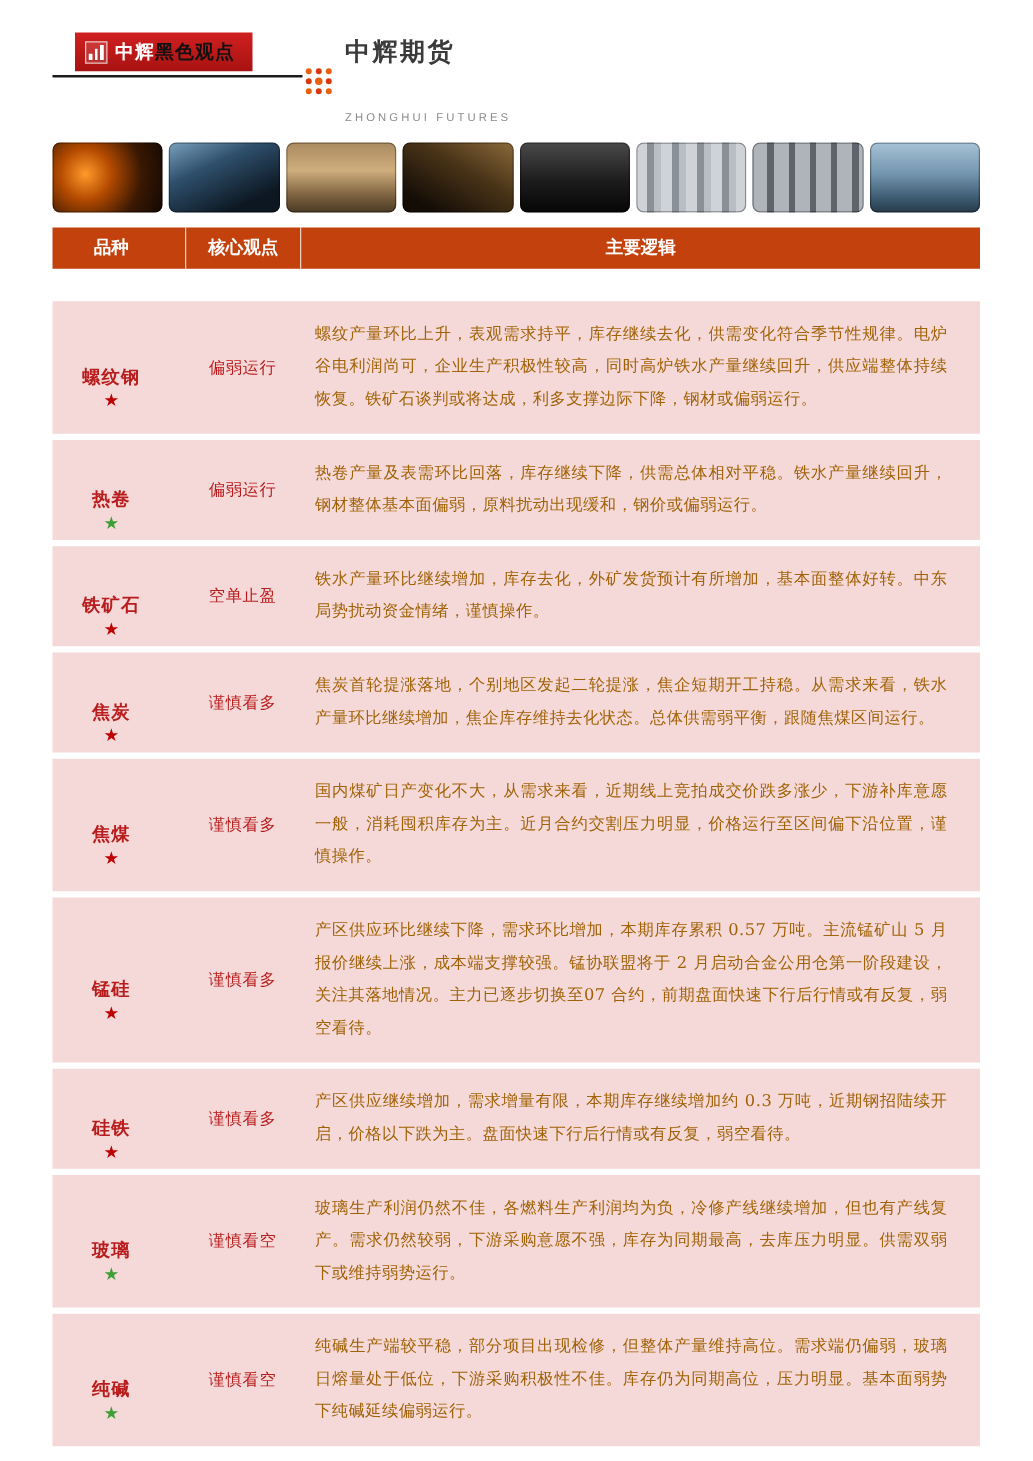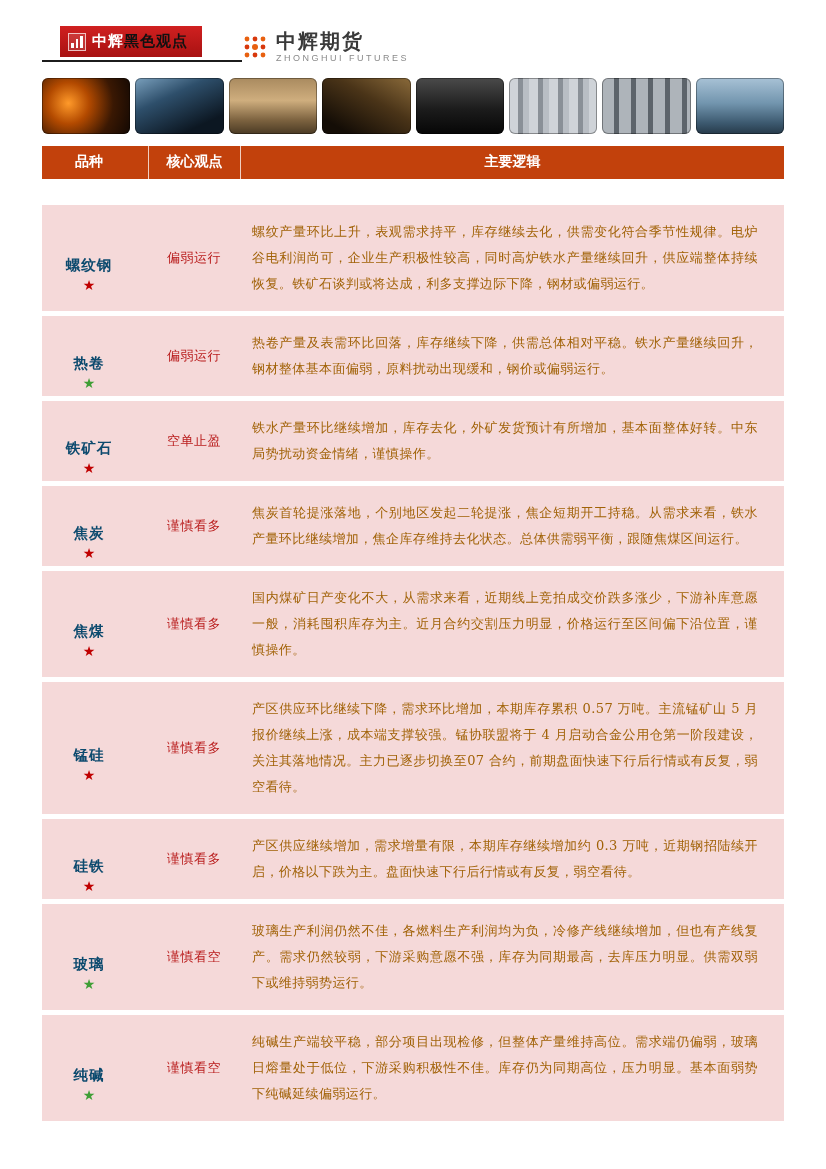--- a/index.html
+++ b/index.html
@@ -46,21 +46,21 @@
   .badge-icon i { display: block; width: 3px; background: #fff; }
   .badge-icon i:nth-child(1){ height: 5px; }
   .badge-icon i:nth-child(2){ height: 9px; }
   .badge-icon i:nth-child(3){ height: 12px; }
   .badge-text { font-family: "DejaVu Sans", "Liberation Sans", sans-serif; font-size: 15px; font-weight: bold; letter-spacing: 1px; }
   .badge-text .prefix { color: #ffffff; }
   .badge-text .suffix { color: #111111; }
 
   .logo-wrap { display: flex; align-items: center; gap: 8px; margin-top: 4px; }
   .logo-mark { display: block; }
-  .logo-names { display: flex; flex-direction: column; line-height: 1.1; }
+  .logo-names { display: flex; flex-direction: column; line-height: 1.1; gap: 36px; }
   .logo-cn {
     font-family: "DejaVu Sans", "Liberation Sans", sans-serif;
     font-size: 20px; font-weight: bold; color: #3a3a3a; letter-spacing: 2px;
   }
   .logo-en {
     font-family: "Liberation Sans", "DejaVu Sans", sans-serif;
     font-size: 9px; color: #8a8a8a; letter-spacing: 2.5px; margin-top: 2px;
   }
 
   
@@ -114,21 +114,21 @@
   }
   .variety-cell {
     display: flex; flex-direction: column;
     align-items: center; justify-content: center;
     gap: 3px;
     text-align: center;
   }
   .variety-name {
     font-weight: bold;
     font-size: 14.5px;
-    color: #0c4a6e;
+    color: #b91c1c;
     letter-spacing: 1px;
     margin-top: 32px;
   }
   .rating-star { font-size: 14px; line-height: 1; font-family: "DejaVu Sans", sans-serif; }
   .view-cell {
     display: flex; align-items: center; justify-content: center;
     font-size: 13px;
     color: #b91c1c;
     letter-spacing: 0.5px;
   }
@@ -240,21 +240,21 @@
     <div class="view-cell col-view">谨慎看多</div>
     <div class="logic-cell col-logic">国内煤矿日产变化不大，从需求来看，近期线上竞拍成交价跌多涨少，下游补库意愿一般，消耗囤积库存为主。近月合约交割压力明显，价格运行至区间偏下沿位置，谨慎操作。</div>
   </div>
 
   <div class="t-row">
     <div class="variety-cell col-variety">
       <span class="variety-name">锰硅</span>
       <span class="rating-star" style="color: rgb(192, 0, 0);">★</span>
     </div>
     <div class="view-cell col-view">谨慎看多</div>
-    <div class="logic-cell col-logic">产区供应环比继续下降，需求环比增加，本期库存累积 0.57 万吨。主流锰矿山 5 月报价继续上涨，成本端支撑较强。锰协联盟将于 4 月启动合金公用仓第一阶段建设，关注其落地情况。主力已逐步切换至07 合约，前期盘面快速下行后行情或有反复，弱空看待。</div>
+    <div class="logic-cell col-logic">产区供应环比继续下降，需求环比增加，本期库存累积 0.57 万吨。主流锰矿山 5 月报价继续上涨，成本端支撑较强。锰协联盟将于 2 月启动合金公用仓第一阶段建设，关注其落地情况。主力已逐步切换至07 合约，前期盘面快速下行后行情或有反复，弱空看待。</div>
   </div>
 
   <div class="t-row">
     <div class="variety-cell col-variety">
       <span class="variety-name">硅铁</span>
       <span class="rating-star" style="color: rgb(192, 0, 0);">★</span>
     </div>
     <div class="view-cell col-view">谨慎看多</div>
     <div class="logic-cell col-logic">产区供应继续增加，需求增量有限，本期库存继续增加约 0.3 万吨，近期钢招陆续开启，价格以下跌为主。盘面快速下行后行情或有反复，弱空看待。</div>
   </div>

